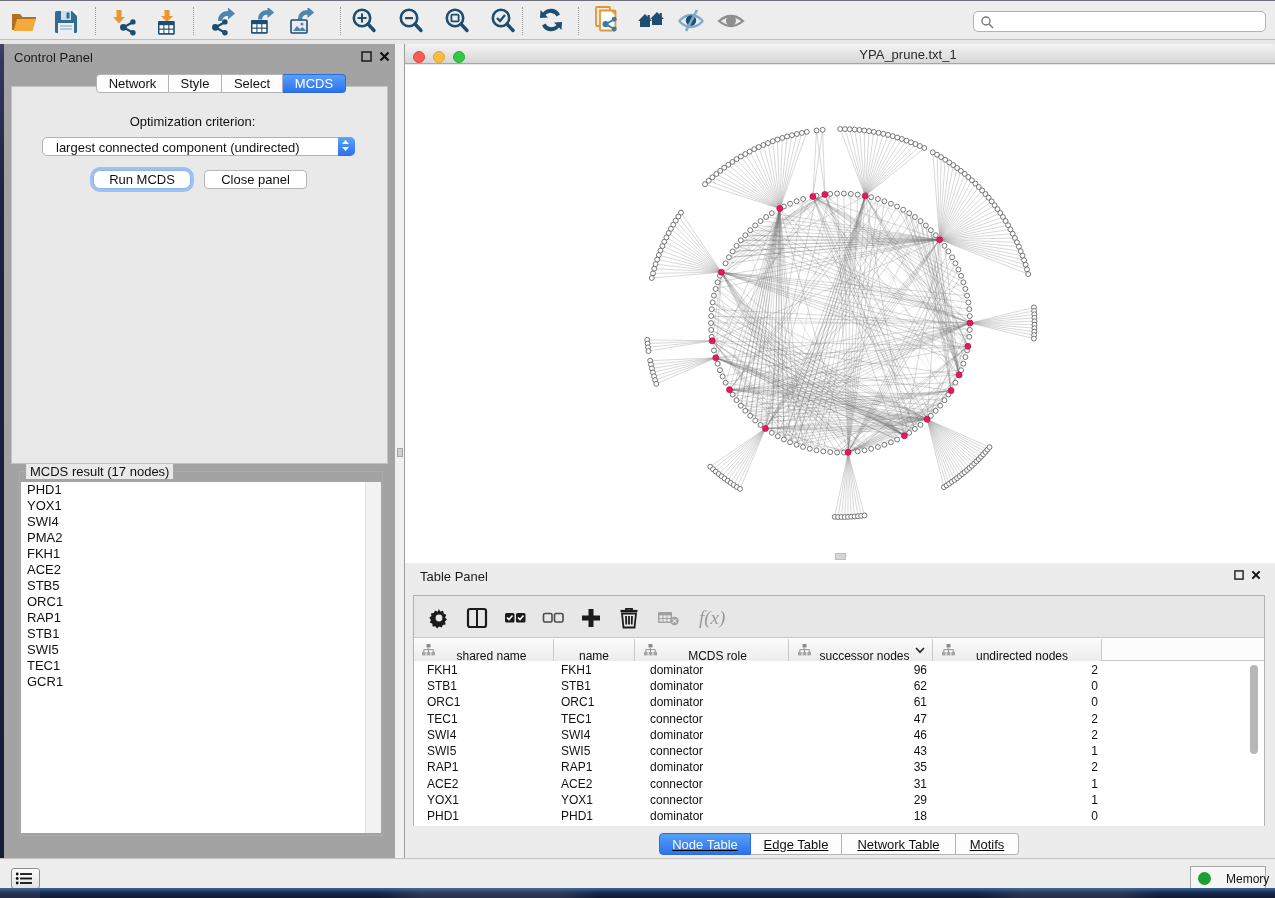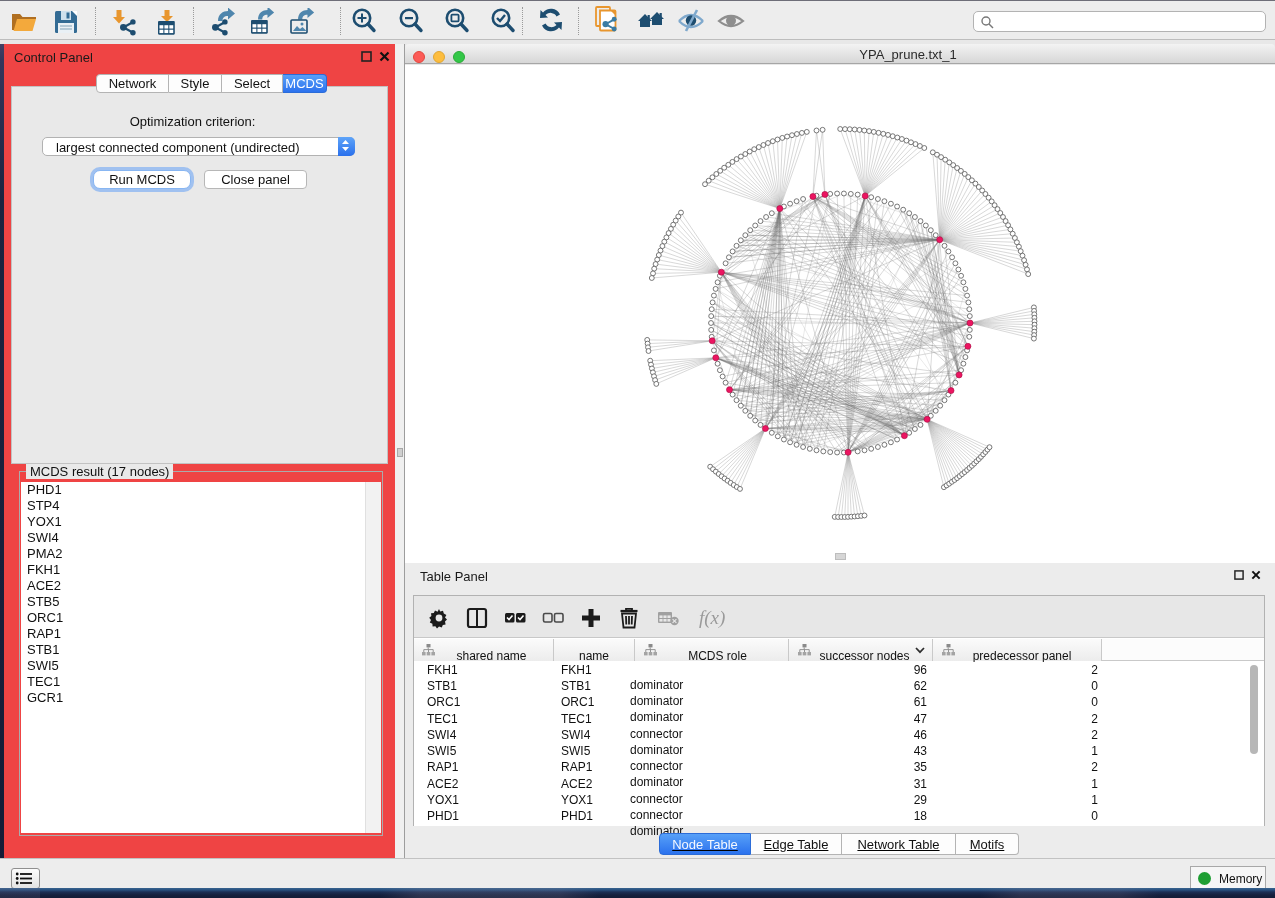--- a/index.html
+++ b/index.html
@@ -10,21 +10,21 @@
 
 
 #toolbar { left:0; top:0; width:1275px; height:40px; background:#ededed; border-top:1px solid #6e6e78; border-bottom:1px solid #bdbdbd; }
 #toolstrip { left:0; top:40px; width:1275px; height:4px; background:#e8e8e8; }
 .sep { position:absolute; top:6px; height:28px; width:0; border-left:1px dotted #9a9a9a; }
 .tbi { position:absolute; top:7px; }
 #searchbox { position:absolute; left:973px; top:10px; width:293px; height:21px; background:#fff; border:1px solid #b3b3b3; border-radius:5px; }
 #searchbox svg { position:absolute; left:6px; top:3px; }
 
 
-#cpanel { left:4px; top:44px; width:391px; height:814px; background:#ef4444; }
+#cpanel { left:4px; top:44px; width:391px; height:814px; background:#a3a3a3; }
 #cp-title { position:absolute; left:10px; top:6px; font-size:13px; color:#1a1a1a; }
 .winbtn { position:absolute; top:7px; }
 #cp-tabs { position:absolute; left:76px; top:30px; height:19px; display:flex; font-size:13px;padding-left:16px; }
 .tab { border:1px solid #b4b4b4; border-left:none; background:#fdfdfd; color:#111; display:flex; align-items:center; justify-content:center; }
 .tab.first { border-left:1px solid #b4b4b4; border-radius:4px 0 0 4px; }
 .tab.last { border-radius:0 4px 4px 0; }
 .tab.sel { background:linear-gradient(#58a0f8,#2c72ee); border-color:#2b6cd8; color:#fff; }
 #cp-content { position:absolute; left:7px; top:42px; width:377px; height:378px; border:1px solid #c2c2c2; background:#e9e9e9; }
 #opt-label { position:absolute; left:0; top:70px; width:377px; text-align:center; font-size:13px; color:#111; }
 #dropdown { position:absolute; left:38px; top:93px; width:313px; height:19px; background:#fff; border:1px solid #b2b2b2; border-radius:5px; font-size:13px; color:#111; }
@@ -58,36 +58,36 @@
 #tb-toolbar { position:absolute; left:0; top:0; width:850px; height:42px; background:#e7e7e7; border-bottom:1px solid #c8c8c8; }
 .ti { position:absolute; top:9px; }
 #thead { position:absolute; left:0; top:43px; width:850px; height:22px; background:#fcfcfc; border-bottom:1px solid #c9c9c9; font-size:12px; color:#111; }
 .hcell{background:linear-gradient(#fbfbfb,#ececec);}
 .hcell { position:absolute; top:0; height:22px; border-right:1px solid #c9c9c9; }
 .hcell span { position:absolute; top:4px; width:100%; text-align:center;margin-top:6px; }
 #tbody { position:absolute; left:0; top:66px; width:850px; height:164px; background:#fff; font-size:12px; color:#111; }
 .trow { position:absolute; left:0; width:850px; height:16px; line-height:16px; }
 .c1 { position:absolute; left:13px; }
 .c2 { position:absolute; left:147px; }
-.c3 { position:absolute; left:216px;margin-top:15px; }
+.c3 { position:absolute; left:236px; }
 .c4 { position:absolute; left:380px; width:133px; text-align:right; }
 .c5 { position:absolute; left:530px; width:154px; text-align:right; }
 #tscroll { position:absolute; right:6px; top:69px; width:8px; height:89px; background:#b7b7b7; border-radius:4px; }
 #tp-tabs { position:absolute; left:254px; top:270px; height:22px; display:flex; font-size:13px;text-decoration:underline; }
 .btab { border:1px solid #b4b4b4; border-left:none; background:#fdfdfd; color:#111; display:flex; align-items:center; justify-content:center; }
 .btab.first { border-left:1px solid #b4b4b4; border-radius:4px 0 0 4px; }
 .btab.last { border-radius:0 4px 4px 0; }
 .btab.sel { background:linear-gradient(#57a0f8,#2b72ee); border-color:#2b6cd8; color:#f4f8ff; }
 
 
 #statusbar { left:0px; top:858px; width:1275px; height:30px; background:#ededed; border-top:1px solid #c2c2c2; }
 #sb-listbtn { position:absolute; left:11px; top:9px; width:29px; height:21px; background:linear-gradient(#fcfcfc,#e3e3e3); border:1px solid #8f8f8f; border-radius:3px; }
 #sb-mem { position:absolute; left:1190px; top:7px; width:76px; height:23px; background:#f6f6f6; border:1px solid #a8a8a8; font-size:12px; color:#111; }
 #sb-mem .dot { position:absolute; left:7px; top:5px; width:13px; height:13px; border-radius:50%; background:#1e9e33; }
-#sb-mem .t { position:absolute; left:28px; top:5px; }
+#sb-mem .t { position:absolute; left:35px; top:5px; }
 #wallstrip { left:0; top:888px; width:1275px; height:10px;
   background:linear-gradient(180deg,#39648f 0px,#27507f 2px,#1c2f55 4px,#15203e 7px,#131c37 10px); }
 #wallstrip:after { content:""; position:absolute; inset:0;
   background:linear-gradient(90deg, rgba(120,110,140,0.18) 0 40px, rgba(0,0,0,0) 40px 380px, rgba(130,125,150,0.22) 420px 560px, rgba(0,0,0,0) 600px 980px, rgba(125,120,145,0.20) 1020px 1120px, rgba(0,0,0,0) 1160px); }
 </style>
 </head>
 <body>
 
 <div id="toolbar" class="abs">
 <svg class="tbi" style="left:10px; top:7px" width="28" height="28" viewBox="0 0 28 28">
@@ -238,37 +238,36 @@
       <rect x="1" y="1" width="9" height="9" fill="none" stroke="#222" stroke-width="1.6"></rect>
     </svg>
   <svg class="winbtn" style="left:375px" width="11" height="11" viewBox="0 0 11 11">
       <path d="M1.5 1.5L9.5 9.5M9.5 1.5L1.5 9.5" stroke="#111" stroke-width="2.2"></path>
     </svg>
   <div id="cp-content"></div>
   <div id="cp-tabs">
     <div class="tab first" style="width:73px">Network</div>
     <div class="tab" style="width:53px">Style</div>
     <div class="tab" style="width:61px">Select</div>
-    <div class="tab sel last" style="width:44px">MCDS</div>
+    <div class="tab sel last" style="width:63px">MCDS</div>
   </div>
   <div id="opt-label">Optimization criterion:</div>
   <div id="dropdown">
       <span class="txt">largest connected component (undirected)</span>
     <div id="dd-btn"><svg width="15" height="17" viewBox="0 0 15 17">
           <path d="M4 7l3.5-4L11 7z" fill="#fff"></path>
           <path d="M4 10l3.5 4L11 10z" fill="#fff"></path>
         </svg></div>
   </div>
   <div class="btn" id="btn-run">Run MCDS</div>
   <div class="btn" id="btn-close">Close panel</div>
   <div id="groupbox">
     <div id="gb-label">MCDS result (17 nodes)</div>
     <div id="listbox">
       <div>PHD1</div>
-      <div>STP4</div>
       <div>YOX1</div>
       <div>SWI4</div>
       <div>PMA2</div>
       <div>FKH1</div>
       <div>ACE2</div>
       <div>STB5</div>
       <div>ORC1</div>
       <div>RAP1</div>
       <div>STB1</div>
       <div>SWI5</div>
@@ -692,21 +691,21 @@
 <div class="hcell" style="left:519px; width:169px">
           <svg style="position:absolute; left:9px; top:5px" width="13" height="12" viewBox="0 0 13 12">
             <g fill="#8a8a8a">
               <rect x="4.5" y="0" width="4" height="3.4"></rect>
               <rect x="0" y="8" width="3.6" height="3.4" opacity="0.75"></rect>
               <rect x="4.7" y="8" width="3.6" height="3.4" opacity="0.75"></rect>
               <rect x="9.4" y="8" width="3.6" height="3.4" opacity="0.75"></rect>
               <path d="M6.2 3.4v2.2M1.8 8V5.6h9.4V8M6.5 5.6V8" stroke="#8a8a8a" stroke-width="0.9" fill="none"></path>
             </g>
           </svg>
-          <span style="left:5px">predecessor panel</span>
+          <span style="left:5px">undirected nodes</span>
         </div>
 
     </div>
     <div id="tbody">
 <div class="trow" style="top:0px">
           <span class="c1">FKH1</span>
           <span class="c2">FKH1</span>
           <span class="c3">dominator</span>
           <span class="c4">96</span>
           <span class="c5">2</span>

